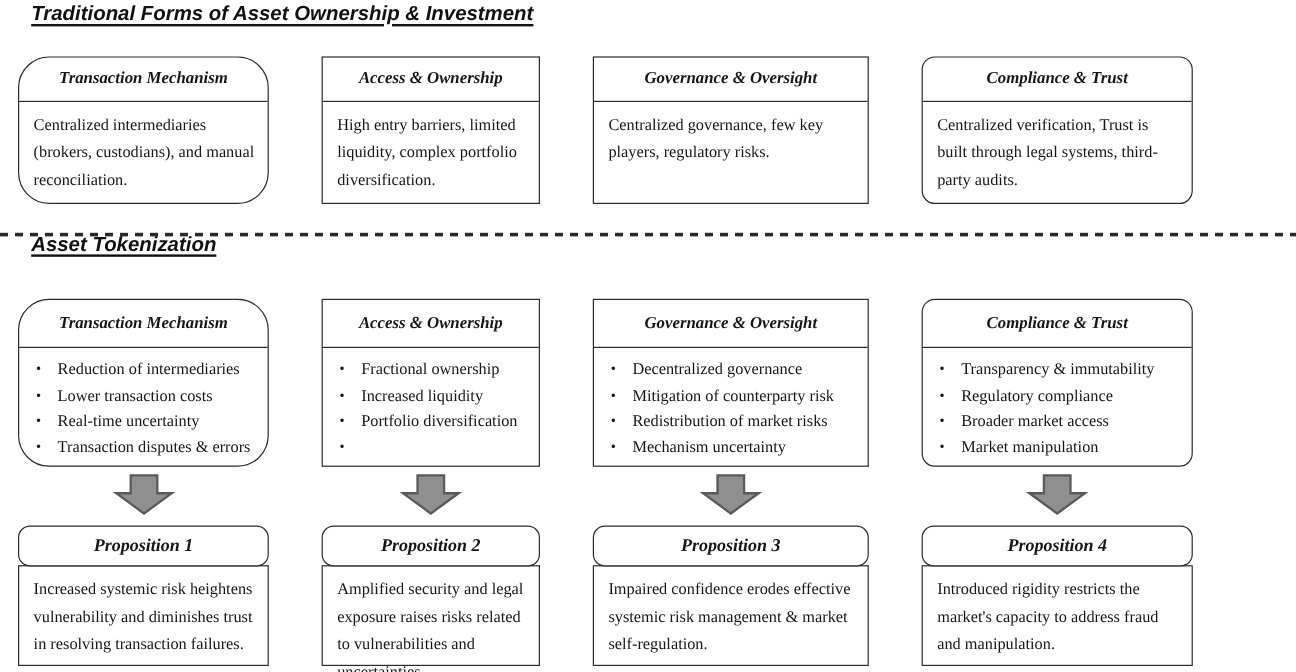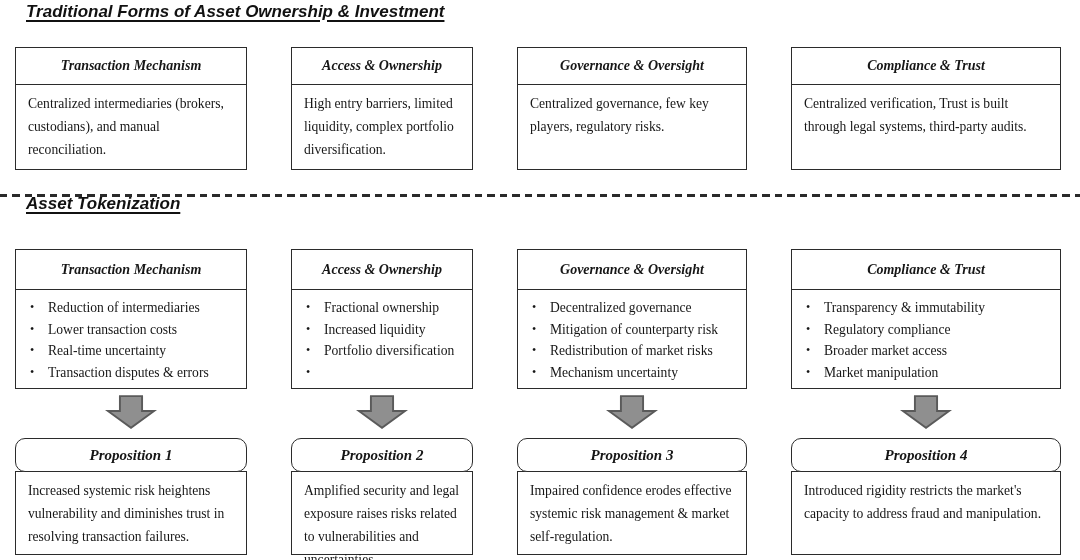--- a/index.html
+++ b/index.html
@@ -28,24 +28,24 @@
   }
   #heading-traditional { top: 2px; }
   #heading-tokenization { top: 194px; }
 
   .row {
     position: absolute;
     left: 15px;
     display: flex;
     gap: 44px;
   }
-  .row .col-1 { width: 232px; }
+  .row .col-1 { width: 209px; border-radius: 26px; }
   .row .col-2 { width: 182px; }
   .row .col-3 { width: 230px; }
-  .row .col-4 { width: 270px; }
+  .row .col-4 { width: 226px; border-radius: 11px; }
 
   #row-traditional { top: 47px; }
   #row-tokenization { top: 249px; }
   #row-arrows { top: 394px; }
   #row-propositions { top: 438px; }
 
   .cat-box {
     border: 1.5px solid #2b2b2b;
     background: #ffffff;
   }

